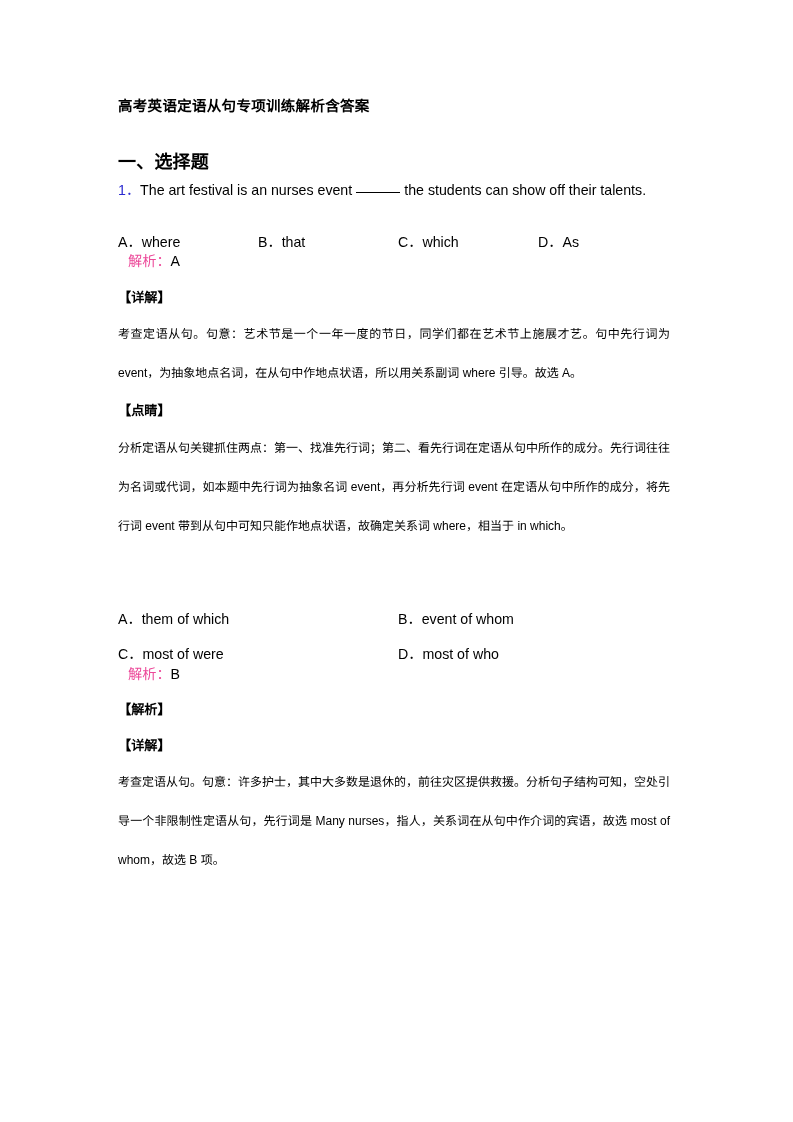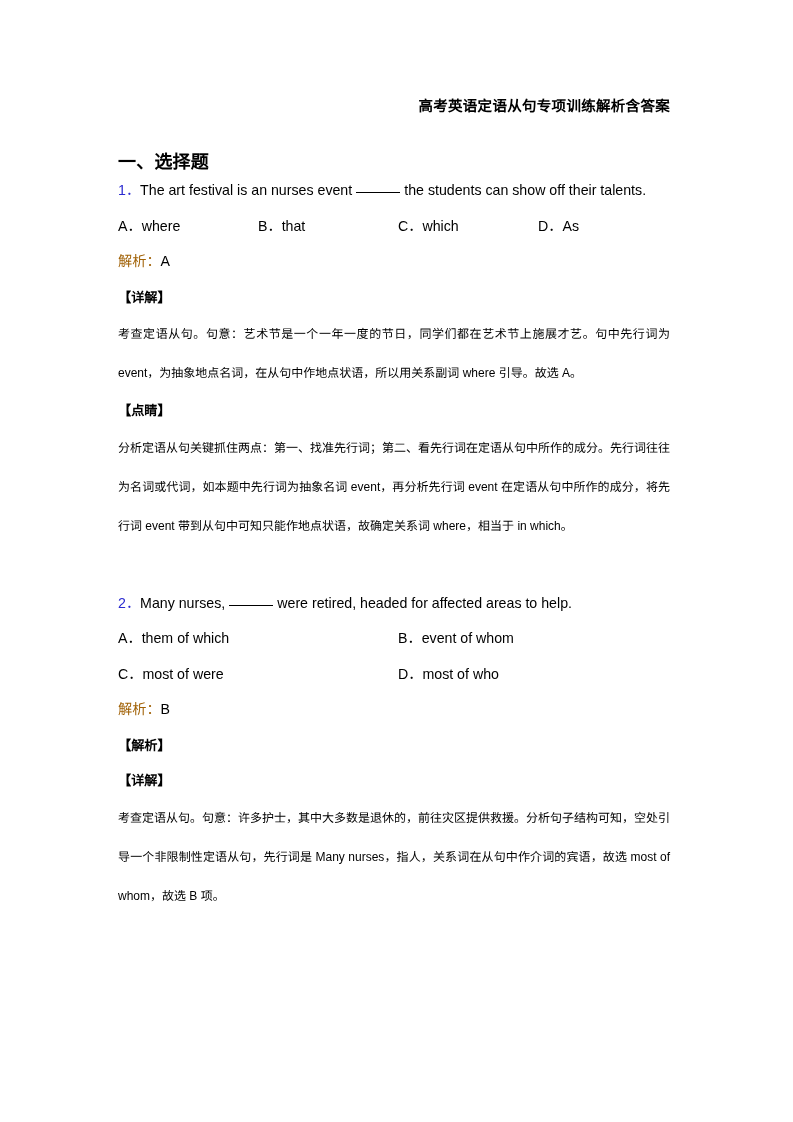--- a/index.html
+++ b/index.html
@@ -28,21 +28,21 @@
   }
 
   .content {
     position: absolute;
     left: 118px;
     top: 96px;
     width: 552px;
   }
 
   .doc-title {
-    text-align: right;
+    text-align: left;
     font-size: 14.5px;
     font-weight: bold;
     letter-spacing: 0.3px;
     margin: 0 0 0 0;
     padding: 0;
     line-height: 20px;
     color: #000;
   }
 
   .section-head {
@@ -85,38 +85,39 @@
 
   
   .opts {
     font-size: 14.2px;
     line-height: 35.5px;
     position: relative;
     height: 35.5px;
   }
   .opt {
     position: absolute;
-    top: 0;
+    top: 16px;
     white-space: nowrap;
   }
   .cols4 .opt:nth-child(1) { left: 0px; }
   .cols4 .opt:nth-child(2) { left: 140px; }
   .cols4 .opt:nth-child(3) { left: 280px; }
   .cols4 .opt:nth-child(4) { left: 420px; }
 
   .cols2 .opt:nth-child(1) { left: 0px; }
   .cols2 .opt:nth-child(2) { left: 280px; }
 
   .answer-line {
     font-size: 14.2px;
     line-height: 35.5px;
     white-space: nowrap;
   }
   .answer-label {
-    color: #a16207;
+    color: #ec4899;
+    margin-left: 10px;
   }
   .answer-value {
     color: #000;
   }
 
   .tag-line {
     font-size: 13.2px;
     line-height: 35.5px;
     font-weight: bold;
     white-space: nowrap;
@@ -161,23 +162,20 @@
       <div class="para">考查定语从句。句意：艺术节是一个一年一度的节日，同学们都在艺术节上施展才艺。句中先行词为 event，为抽象地点名词，在从句中作地点状语，所以用关系副词 where 引导。故选 A。</div>
 
       <div class="tag-line">【点睛】</div>
       <div class="para">分析定语从句关键抓住两点：第一、找准先行词；第二、看先行词在定语从句中所作的成分。先行词往往为名词或代词，如本题中先行词为抽象名词 event，再分析先行词 event 在定语从句中所作的成分，将先行词 event 带到从句中可知只能作地点状语，故确定关系词 where，相当于 in which。</div>
     </div>
 
     <div class="q-gap"></div>
 
     <div class="q-block">
 
-      <div class="line wrap">
-        <span class="qnum">2．</span><span>Many nurses,</span><span class="blank"></span><span>were retired, headed for affected areas to help.</span>
-      </div>
 
       <div class="opts cols2">
         <span class="opt">A．them of which</span>
         <span class="opt">B．event of whom</span>
       </div>
       <div class="opts cols2">
         <span class="opt">C．most of were</span>
         <span class="opt">D．most of who</span>
       </div>
 

